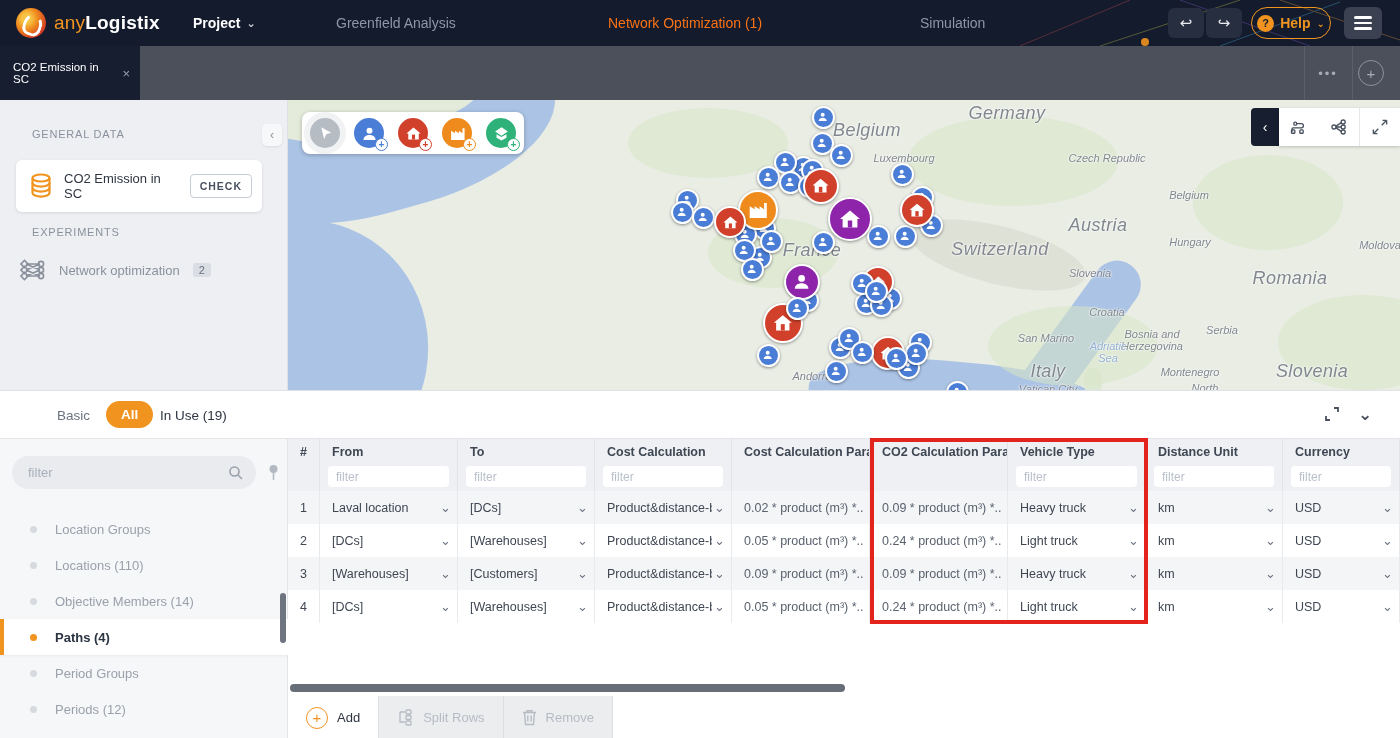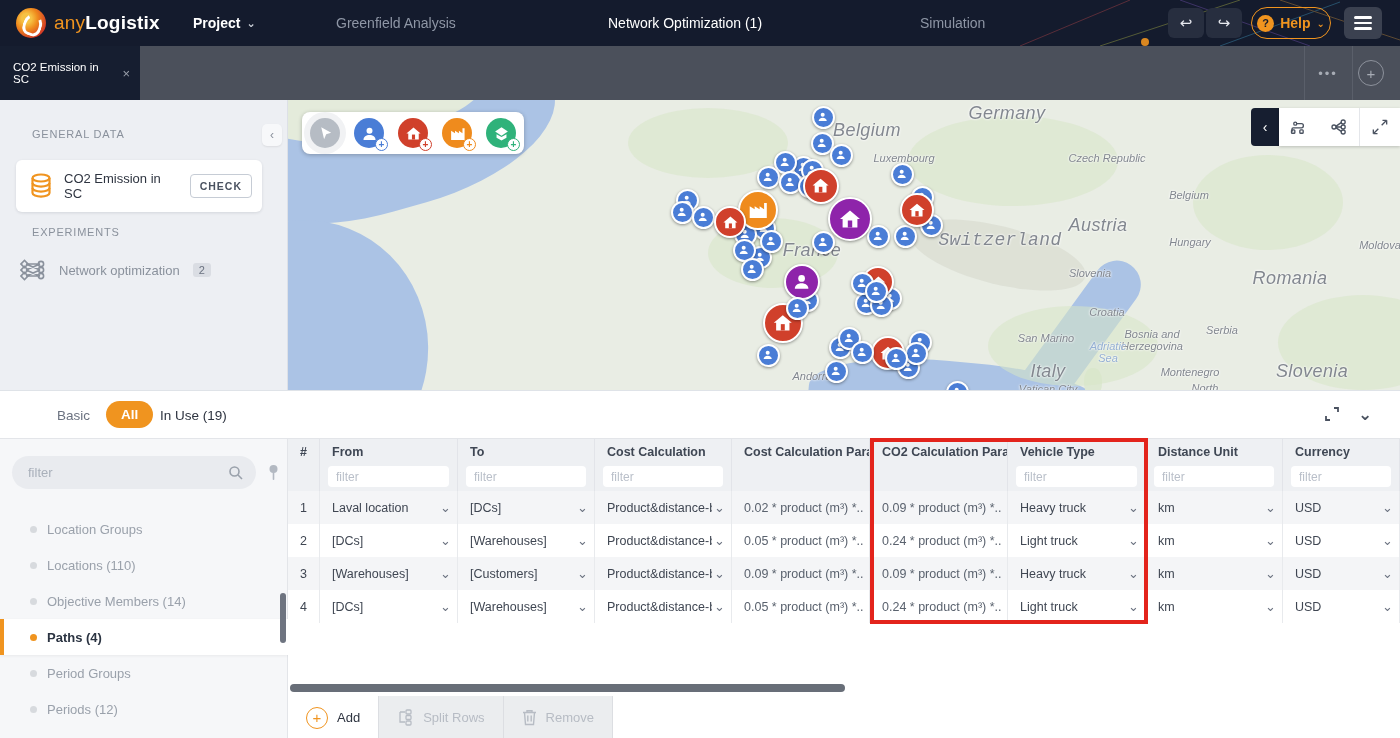--- a/index.html
+++ b/index.html
@@ -13,21 +13,21 @@
   .logo { position:absolute; left:16px; top:8px; display:flex; align-items:center; gap:8px; }
   .logo-mark { width:30px; height:30px; border-radius:50%;
     background:radial-gradient(circle at 35% 35%, #f6c244 0 18%, #ef8b1d 40%, #d23a26 75%, #a61e1e 100%);
     position:relative; }
   .logo-mark:after { content:""; position:absolute; left:7px; top:6px; width:13px; height:16px;
     border:3px solid #fff; border-radius:50% 50% 40% 40%; border-top-color:transparent; transform:rotate(18deg); }
   .logo-text { font-size:19px; color:#fff; letter-spacing:.2px; }
   .logo-text .any { color:#f0941f; font-weight:400; }
   .logo-text .rest { color:#fff; font-weight:700; }
   .top-item { position:absolute; top:0; height:46px; display:flex; align-items:center; font-size:14px; color:#8e96a5; cursor:pointer; }
-  .top-item.active { color:#ffffff; }
+  .top-item.active { color:#f97316; }
   .top-item .car { font-size:11px; margin-left:6px; color:#cfd4dc; }
   #project { left:193px; color:#fff; font-weight:600; }
   .iconbtn { position:absolute; top:8px; height:30px; border-radius:6px; background:#272e3f; color:#e8eaf0;
     display:flex; align-items:center; justify-content:center; font-size:15px; cursor:pointer; }
   #help-btn { position:absolute; left:1251px; top:7px; width:80px; height:32px; border:1.5px solid #f0941f;
     border-radius:16px; display:flex; align-items:center; justify-content:center; gap:6px; color:#f0941f;
     font-size:14px; font-weight:700; cursor:pointer; }
   #help-btn .q { width:17px; height:17px; border-radius:50%; background:#f0941f; color:#141b2d;
     font-size:11px; display:flex; align-items:center; justify-content:center; font-weight:700; }
   #help-btn .car { font-size:10px; }
@@ -97,21 +97,21 @@
   #panel-expand { position:absolute; left:1324px; top:15px; cursor:pointer; }
   #panel-chevron { position:absolute; left:1358px; top:13px; color:#4a5260; font-size:17px; font-weight:700; cursor:pointer; }
 
   #left-col { position:absolute; left:0; top:48px; width:288px; height:300px; background:#f6f7f9; border-right:1px solid #e3e5e9; }
   #left-filter { position:absolute; left:12px; top:17px; width:244px; height:33px; background:#e9ebef; border-radius:17px;
     border:none; outline:none; padding:0 38px 0 16px; font-size:13px; color:#3c4452; font-family:inherit; }
   #left-filter::placeholder { color:#a9b0ba; }
   #lf-search { position:absolute; left:228px; top:26px; }
   #lf-pin { position:absolute; left:267px; top:25px; cursor:pointer; }
   #panel-nav { position:absolute; left:0; top:72px; width:288px; }
-  .nav-item { position:relative; height:36px; display:flex; align-items:center; gap:10px; padding-left:30px;
+  .nav-item { position:relative; height:36px; display:flex; align-items:center; gap:18px; padding-left:30px;
     font-size:13px; color:#9aa1ab; cursor:pointer; }
   .nav-item .dot { width:7px; height:7px; border-radius:50%; background:#d7dade; }
   .nav-item.active { background:#fff; color:#2b3442; font-weight:700; box-shadow:0 1px 3px rgba(0,0,0,.06); }
   .nav-item.active .dot { background:#f0941f; }
   .nav-item.active:before { content:""; position:absolute; left:0; top:0; width:4px; height:36px; background:#f0941f; }
   #left-scrollbar { position:absolute; left:280px; top:154px; width:6px; height:50px; background:#6e7480; border-radius:3px; }
 
   #table-area { position:absolute; left:288px; top:48px; width:1112px; height:300px; background:#fff; }
   #thead { display:flex; height:52px; background:#eef0f3; }
   .th { position:relative; height:52px; border-right:1px solid #e2e4e9; padding:6px 0 0 12px; overflow:hidden; }
@@ -247,21 +247,21 @@
     <div class="green" style="left:990px;top:195px;width:170px;height:95px;"></div>
     <div id="map-labels">
         <div class="lbl lg" style="left: 719px; top: 13px;">Germany</div>
         <div class="lbl lg" style="left: 579px; top: 30px;">Belgium</div>
         <div class="lbl sm" style="left: 616px; top: 58px;">Luxembourg</div>
         <div class="lbl sm" style="left: 819px; top: 58px;">Czech Republic</div>
         <div class="lbl sm" style="left: 901px; top: 95px;">Belgium</div>
         <div class="lbl lg" style="left: 810px; top: 125px;">Austria</div>
         <div class="lbl sm" style="left: 902px; top: 142px;">Hungary</div>
         <div class="lbl sm" style="left: 1092px; top: 145px;">Moldova</div>
-        <div class="lbl lg" style="left: 712px; top: 140px; font-family: Liberation Mono, monospace;">Switzerland</div>
+        <div class="lbl lg" style="left: 712px; top: 149px;">Switzerland</div>
         <div class="lbl lg" style="left: 524px; top: 150px;">France</div>
         <div class="lbl sm" style="left: 802px; top: 173px;">Slovenia</div>
         <div class="lbl lg" style="left: 1002px; top: 178px;">Romania</div>
         <div class="lbl sm" style="left: 819px; top: 212px;">Croatia</div>
         <div class="lbl sm" style="left: 864px; top: 240px;">Bosnia and
 Herzegovina</div>
         <div class="lbl sm" style="left: 934px; top: 230px;">Serbia</div>
         <div class="lbl sm" style="left: 758px; top: 238px;">San Marino</div>
         <div class="lbl sm water" style="left: 820px; top: 252px;">Adriatic
 Sea</div>

